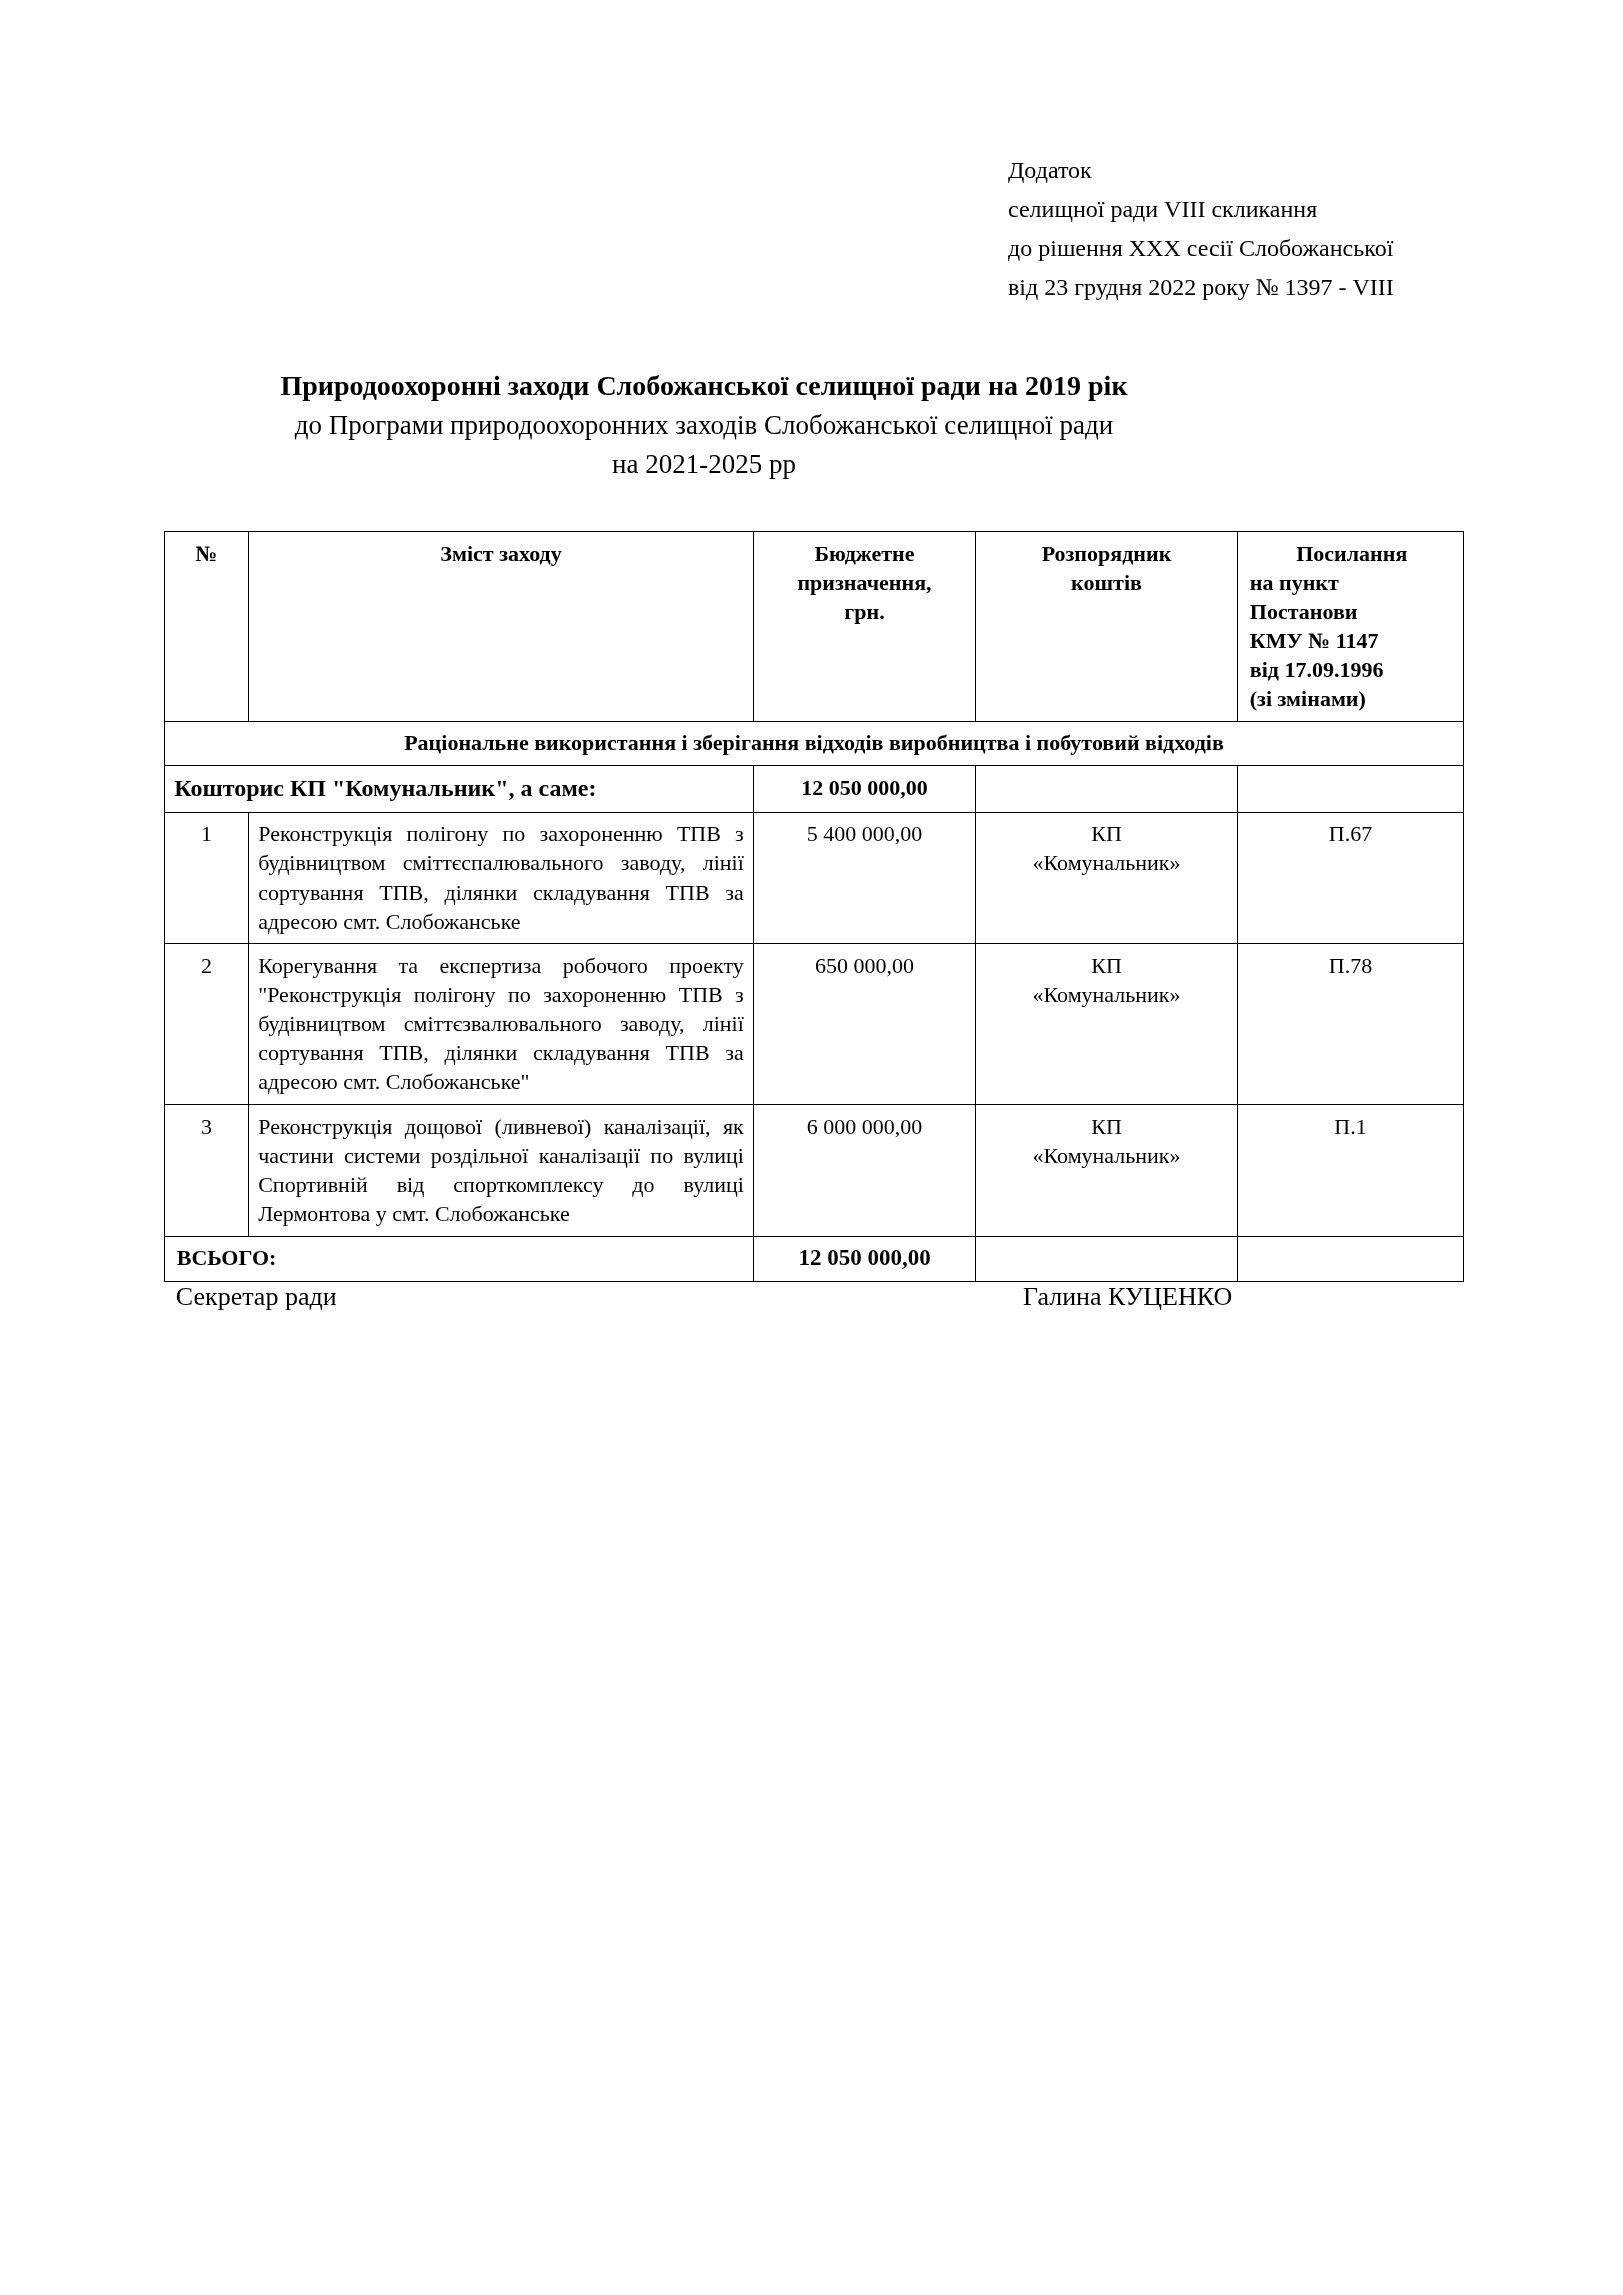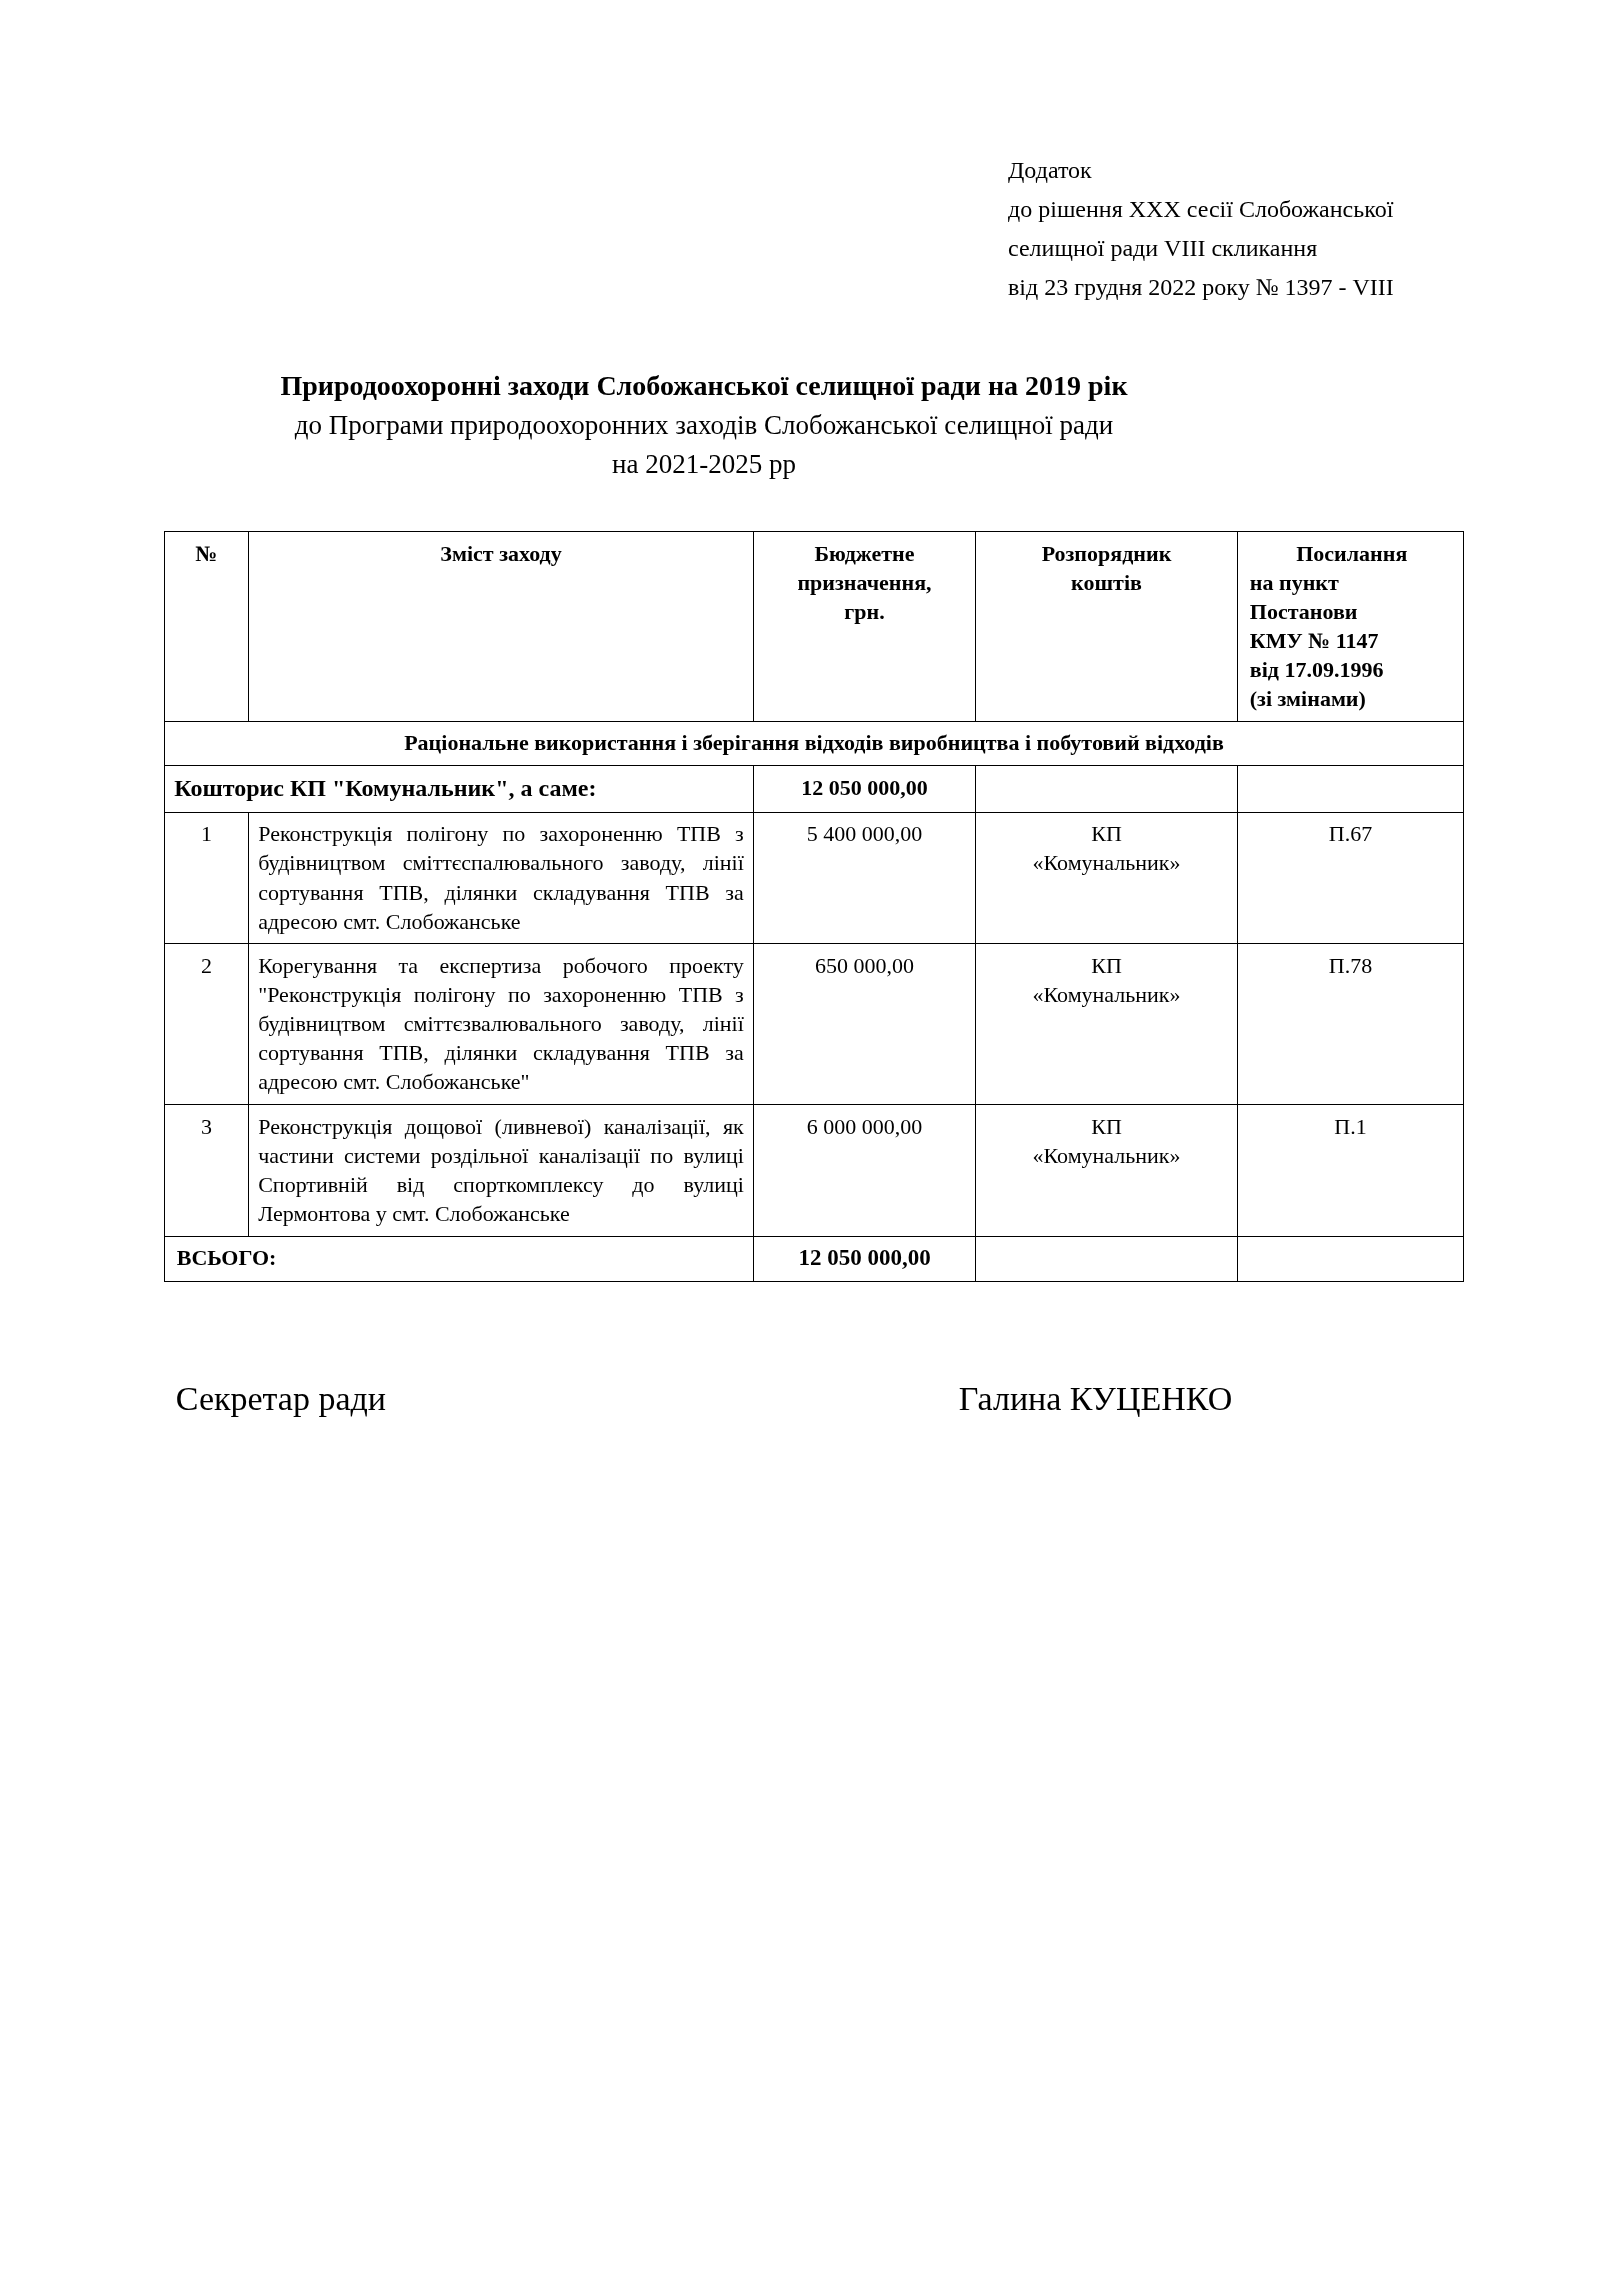--- a/index.html
+++ b/index.html
@@ -122,36 +122,35 @@
     padding-left: 11.8px;
   }
   .total-row td.total-value {
     font-weight: bold;
     font-size: 23px;
     text-align: center;
   }
 
   
   .signature {
-    margin-top: 98px;
     display: flex;
     justify-content: space-between;
-    font-size: 34px;
+    font-size: 26px;
     padding: 0 11.8px;
   }
 </style>
 </head>
 <body>
 
 <div class="page">
 
   <div class="header-block">
     <div>Додаток</div>
+    <div>селищної ради VIII скликання</div>
     <div>до рішення ХХХ сесії Слобожанської</div>
-    <div>селищної ради VIII скликання</div>
     <div>від 23 грудня 2022 року № 1397 - VIII</div>
   </div>
 
   <div class="title-wrap">
     <div class="doc-title">Природоохоронні заходи Слобожанської селищної ради на 2019 рік</div>
     <div class="doc-subtitle">до Програми природоохоронних заходів Слобожанської селищної ради</div>
     <div class="doc-subtitle">на 2021-2025 рр</div>
   </div>
 
   <table class="main-table">

